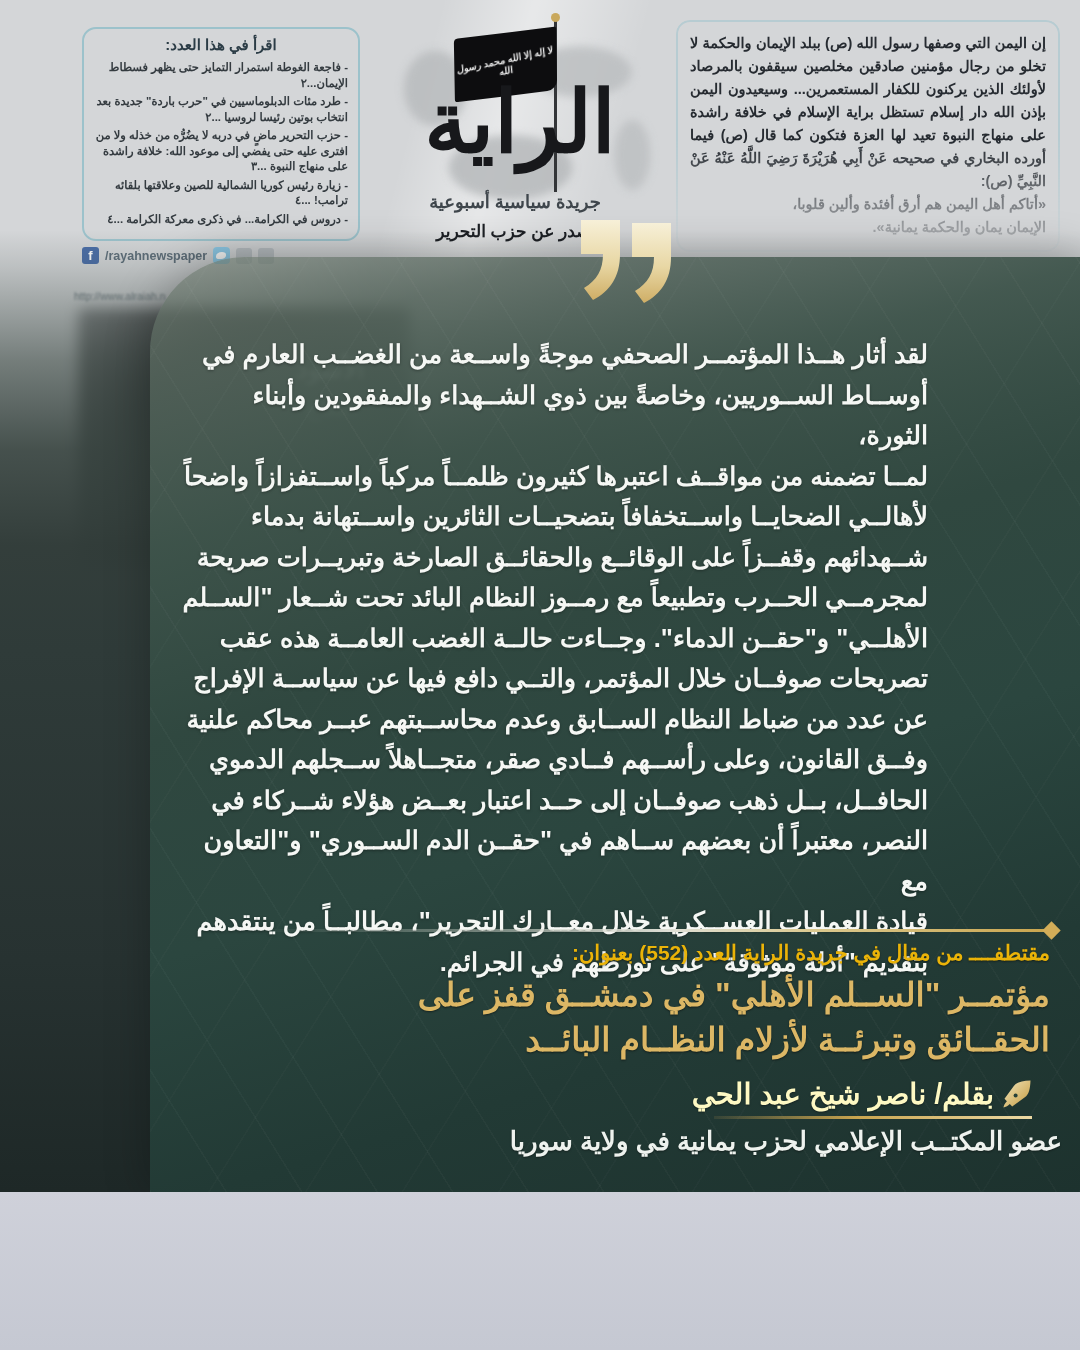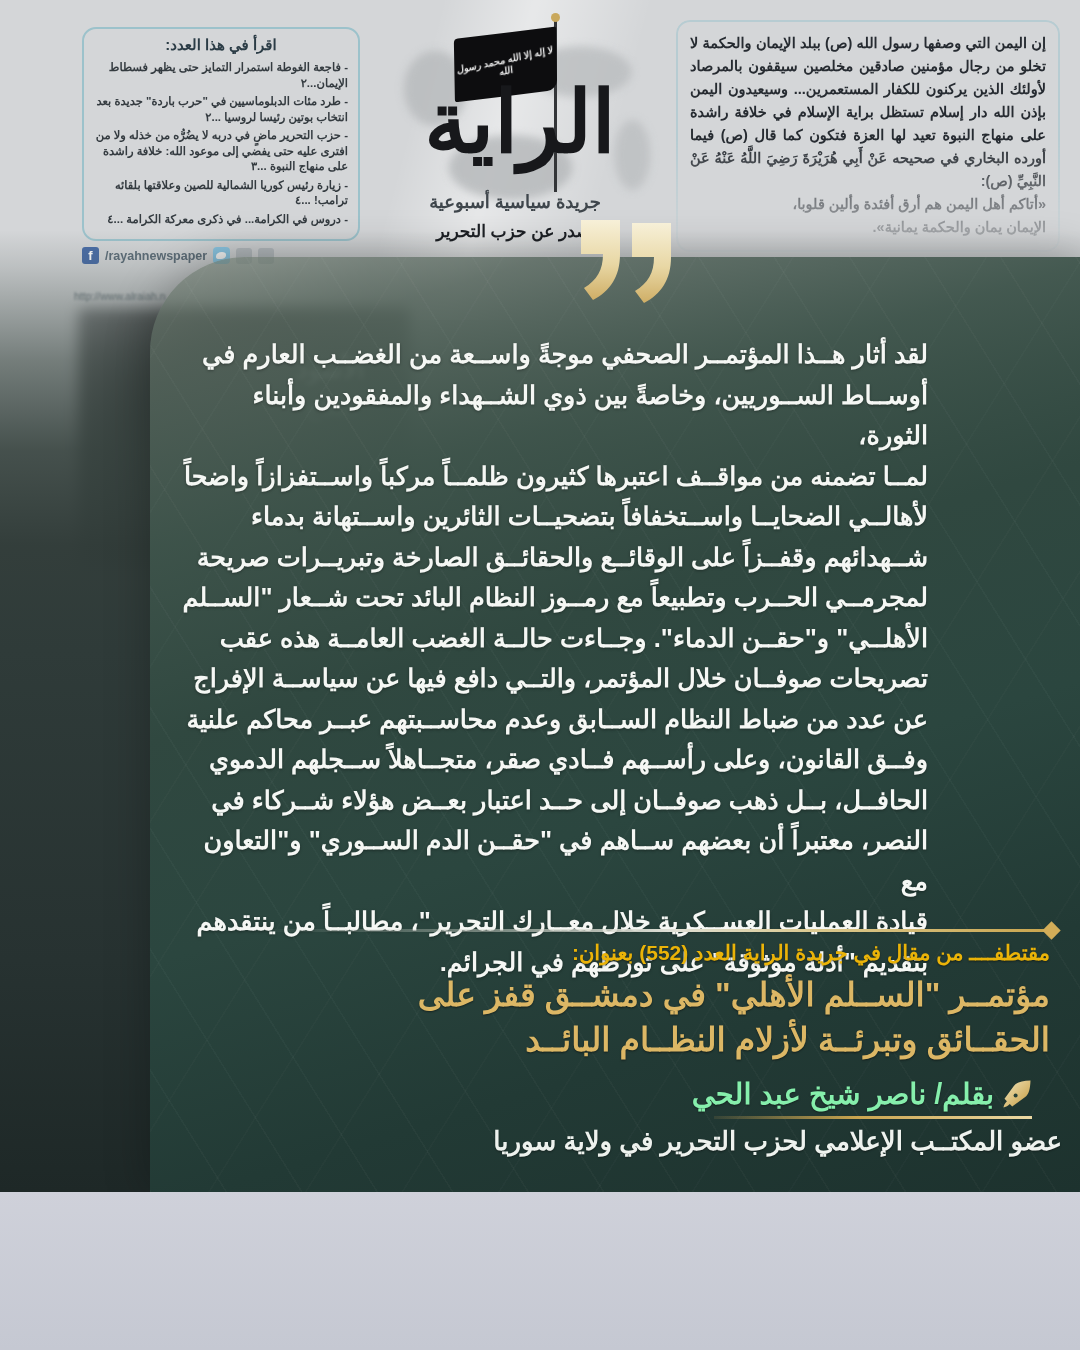--- a/index.html
+++ b/index.html
@@ -65,21 +65,21 @@
   .quote-body{position:absolute;right:152px;top:334px;width:748px;text-align:right;color:#f5f7f4;
       font-size:25.5px;font-weight:bold;line-height:40.5px;white-space:pre-line;text-shadow:0 1px 3px rgba(0,0,0,.35);}
   .sep-line{position:absolute;left:262px;top:929px;width:786px;height:3px;
       background:linear-gradient(90deg,rgba(140,150,140,0),rgba(205,210,200,.5) 30%,#dfe0d6 52%,#dbc98f 70%,#c9a54e 100%);}
   .sep-diamond{position:absolute;left:1045px;top:924px;width:13px;height:13px;background:#d3ad58;transform:rotate(45deg);}
   .attr-intro{position:absolute;right:30px;top:941px;font-size:21px;font-weight:bold;color:#eab308;
       text-shadow:0 1px 2px rgba(0,0,0,.4);}
   .attr-title{position:absolute;right:30px;top:972px;text-align:right;font-size:33px;font-weight:bold;line-height:45px;
       color:#dcb765;text-shadow:0 1px 2px rgba(0,0,0,.45);}
   .author-row{position:absolute;right:48px;top:1077px;display:flex;align-items:center;gap:8px;}
-  .byline-text{font-size:29px;font-weight:bold;color:#86efac;text-shadow:0 1px 2px rgba(0,0,0,.4);}
+  .byline-text{font-size:29px;font-weight:bold;color:#fef9c3;text-shadow:0 1px 2px rgba(0,0,0,.4);}
   .author-underline{position:absolute;right:48px;top:1116px;width:318px;height:3px;
       background:linear-gradient(270deg,#ecd9a4,#caa54f 55%,rgba(170,140,80,.15));}
   .role{position:absolute;right:18px;top:1126px;font-size:26px;font-weight:bold;color:#eef2ee;
       text-shadow:0 1px 2px rgba(0,0,0,.4);}
 
   
   .footer{position:absolute;left:0;top:1192px;width:1080px;height:158px;
       background:linear-gradient(180deg,#cfd1da,#c5c8d2);}
 </style>
 </head>
@@ -172,20 +172,20 @@
           <stop offset="0" stop-color="#f2e6bd"></stop>
             <stop offset="1" stop-color="#c49a3e"></stop>
         </linearGradient>
       </defs>
       <path fill="url(#gp)" d="M28.5 1.5C20 1.8 14.6 3.2 12 6.8l-9.5 13 2.4 2.4c-2.3 2.4-3.1 4.4-3.4 6.3 1.9-.3 3.9-1.1 6.3-3.4l2.4 2.4 13-9.5c3.6-2.6 5-8 5.3-16.5z"></path>
       <circle cx="13.6" cy="16.4" r="2" fill="#254038"></circle>
     </svg>
     <div class="byline-text">بقلم/ ناصر شيخ عبد الحي</div>
   </div>
   <div class="author-underline"></div>
-  <div class="role">عضو المكتــب الإعلامي لحزب التحرير في ولاية سوريا</div>
+  <div class="role">عضو المكتــب الإعلامي لحزب يمانية في ولاية سوريا</div>
 
   <div class="footer">
     
     
   </div>
 
 </div>
 
 </body></html>

